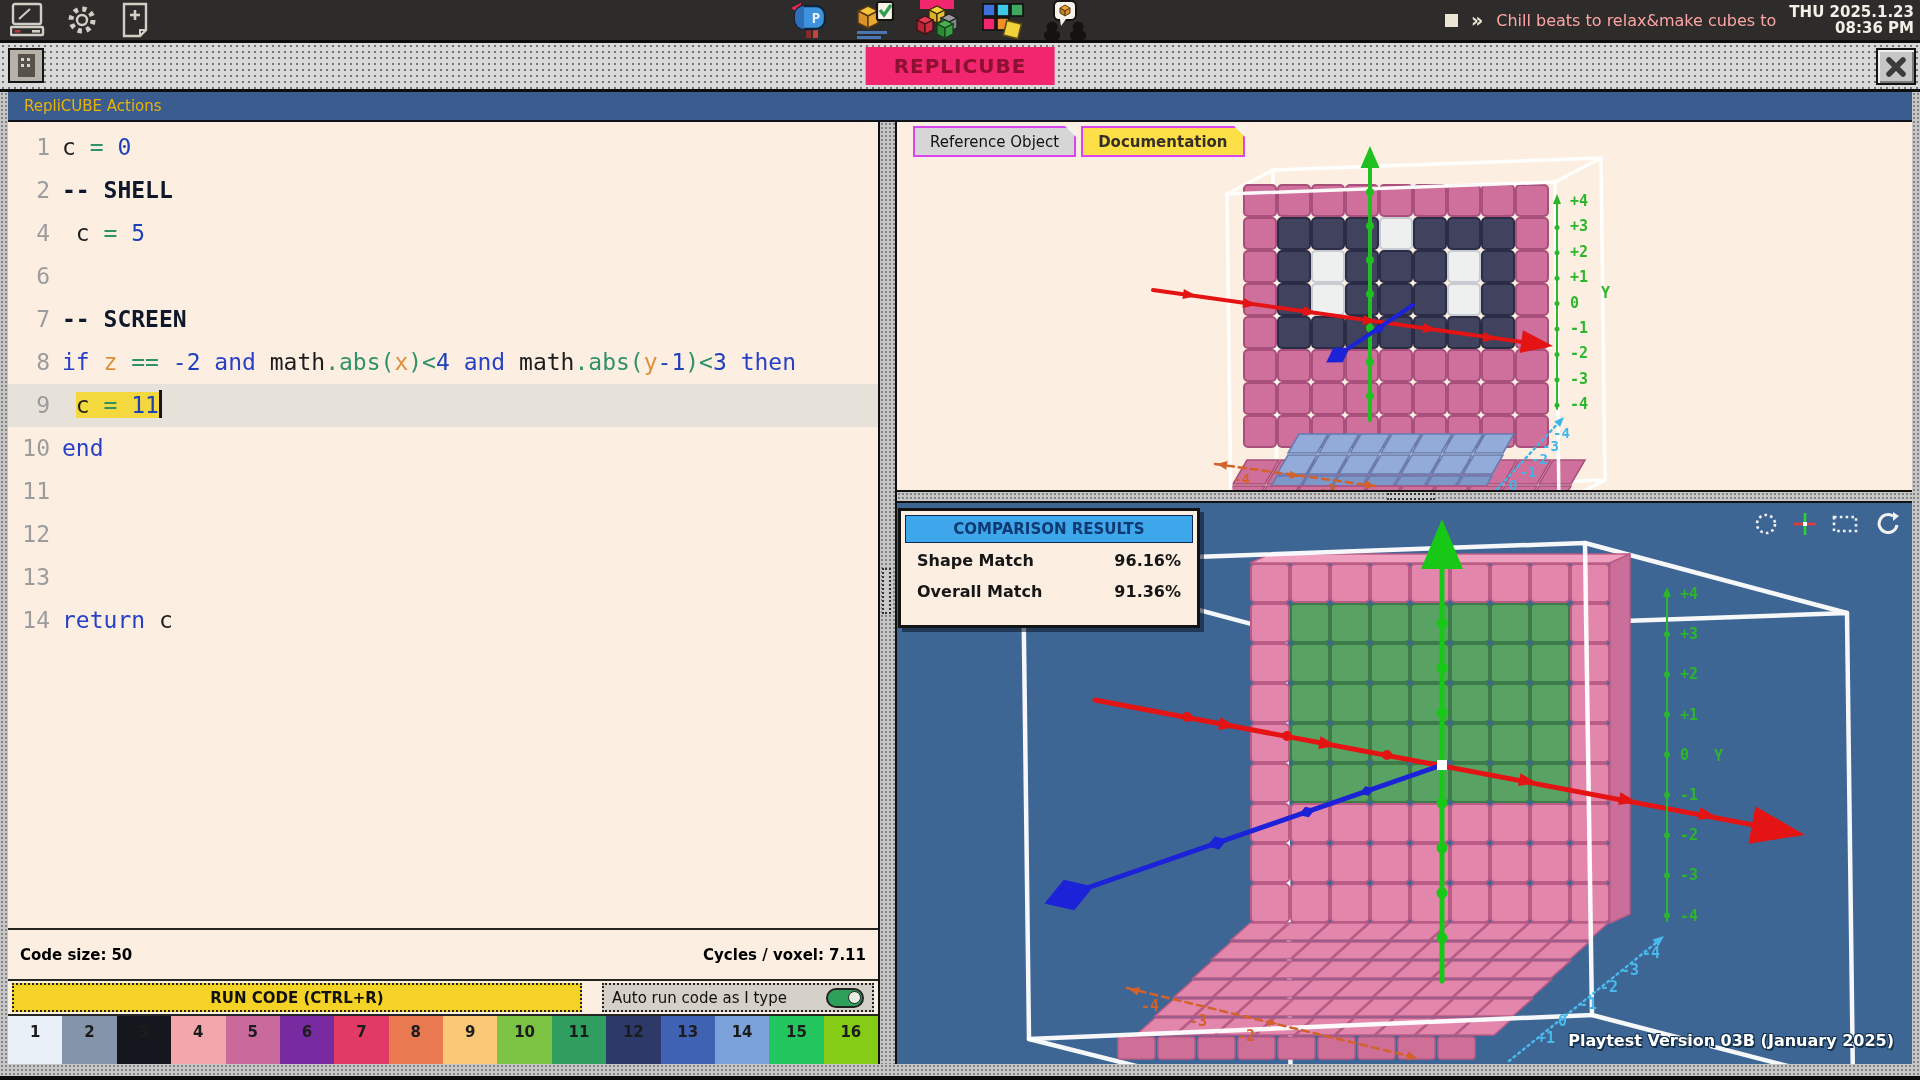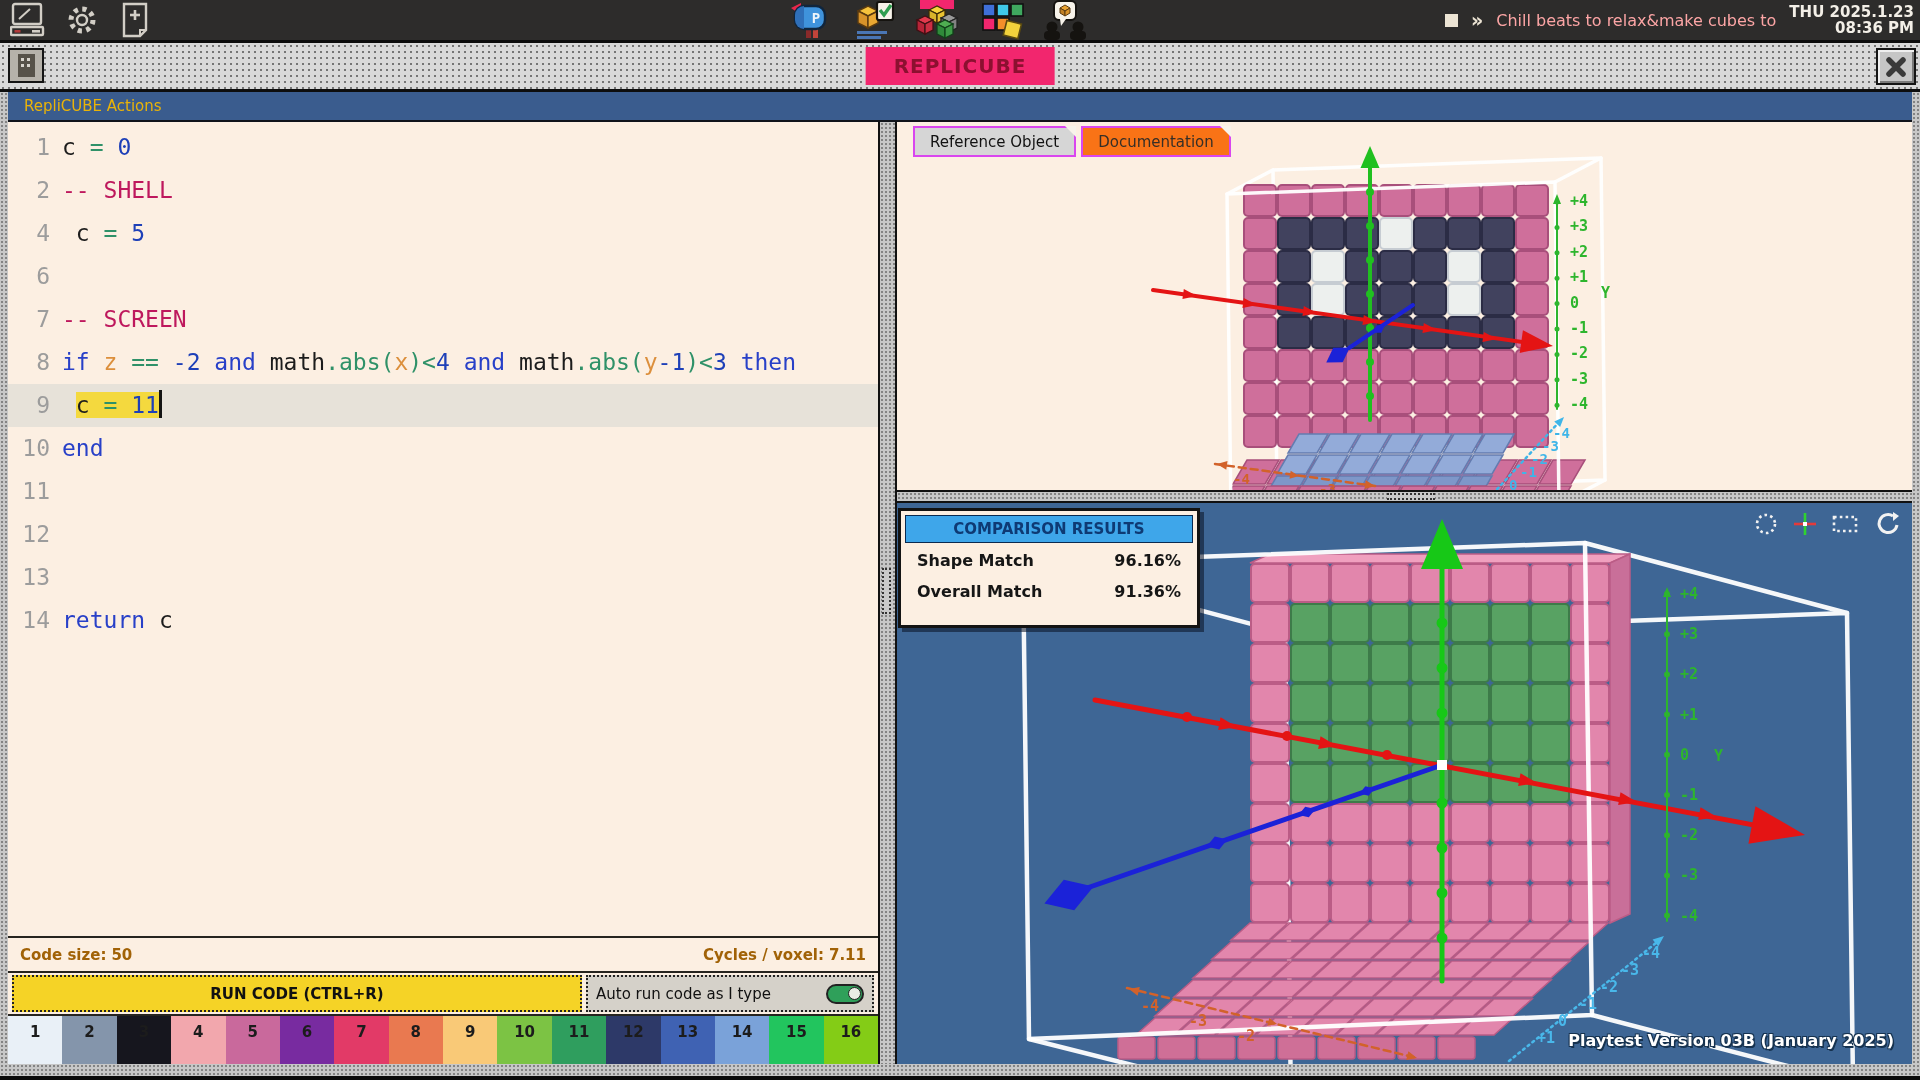--- a/index.html
+++ b/index.html
@@ -30,44 +30,44 @@
   .b-left{position:absolute;left:0;top:92px;width:8px;height:988px;}
   .b-right{position:absolute;left:1912px;top:92px;width:8px;height:988px;}
   .b-bottom{position:absolute;left:0;top:1064px;width:1920px;height:16px;border-bottom:4px solid #0a0a0a;box-sizing:border-box;}
   
   .left-panel{position:absolute;left:8px;top:122px;width:870px;height:942px;background:#fcefe2;display:flex;flex-direction:column;box-sizing:border-box;}
   #code-lines{flex:1;padding-top:4px;overflow:hidden;}
   .code-line{height:43px;line-height:43px;font-family:"DejaVu Sans Mono",monospace;font-size:23px;white-space:pre;}
   .code-line.active{background:#e7e2d9;}
   .lineno{display:inline-block;width:42px;text-align:right;color:#9c9c9c;margin-right:12px;}
   .tok-kw{color:#2840c8;} .tok-op{color:#2f9168;} .tok-num{color:#1e40b8;}
-  .tok-var{color:#dc8f3c;} .tok-id{color:#1c1c1c;} .tok-com{color:#be185d;}
+  .tok-var{color:#dc8f3c;} .tok-id{color:#1c1c1c;} .tok-com{color:#0f172a;font-weight:bold;}
   .hl{background:#f4d93e;}
   .caret{display:inline-block;width:3px;height:28px;background:#141414;vertical-align:-5px;}
-  .status-row{height:25px;border-top:2px solid #26241f;display:flex;justify-content:space-between;align-items:center;padding:4px 12px;color:#a16207;font-size:15px;font-weight:600;}
+  .status-row{height:25px;border-top:2px solid #26241f;display:flex;justify-content:space-between;align-items:center;padding:12px 12px;color:#000000;font-size:15px;font-weight:600;}
   .status-row .grp{display:flex;gap:5px;}
-  .run-row{height:43px;border-top:2px solid #26241f;display:flex;gap:4px;padding:2px 4px;box-sizing:border-box;}
+  .run-row{height:35px;border-top:2px solid #26241f;display:flex;gap:20px;padding:2px 4px;box-sizing:border-box;}
   .run-btn{width:570px;background:#f5d326;border:2px dotted #222;font-size:15px;font-weight:bold;color:#111;display:flex;align-items:center;justify-content:center;box-sizing:border-box;cursor:pointer;}
   .autorun{flex:1;border:2px dotted #222;background:#d5d1c9;display:flex;align-items:center;justify-content:space-between;padding:0 8px;font-size:15px;color:#111;box-sizing:border-box;}
   .toggle{width:38px;height:20px;border:2px solid #222;border-radius:11px;background:#2fa05a;position:relative;box-sizing:border-box;}
   .toggle-knob{position:absolute;right:1px;top:1px;width:13px;height:13px;border-radius:50%;background:#e9ece4;border:1px solid #222;box-sizing:border-box;}
   .palette-row{height:48px;display:flex;border-top:2px solid #26241f;}
   .swatch{flex:1;display:flex;align-items:flex-start;justify-content:center;font-size:15px;font-weight:bold;color:#1c1c1c;padding-top:7px;box-sizing:border-box;cursor:pointer;}
   
   .vsplit{position:absolute;left:878px;top:122px;width:19px;height:942px;border-left:2px solid #111;border-right:2px solid #111;box-sizing:border-box;}
   .vsplit-handle{position:absolute;left:2px;top:446px;width:9px;height:46px;border:2px dotted #333;background:#c9c9c9;box-sizing:border-box;}
   .hsplit{position:absolute;left:897px;top:490px;width:1015px;height:13px;border-top:2px solid #111;border-bottom:2px solid #111;box-sizing:border-box;}
   .hsplit-handle{position:absolute;left:490px;top:1px;width:48px;height:7px;border:2px dotted #333;background:#c9c9c9;box-sizing:border-box;}
   
   .right-top{position:absolute;left:897px;top:122px;width:1015px;height:368px;background:#fcefe2;overflow:hidden;}
   #top-scene{position:absolute;left:0;top:0;}
   .tabs{position:absolute;left:16px;top:4px;display:flex;gap:5px;z-index:3;}
   .tab{height:31px;padding:0 15px;font-size:15px;display:flex;align-items:center;border:2px solid #d946ef;position:relative;box-sizing:border-box;cursor:pointer;}
   .tab.active{background:#d6d6d6;color:#111;}
-  .tab.inactive{background:#f97316;color:#362f27;}
+  .tab.inactive{background:#fde047;color:#362f27;font-weight:bold;}
   .tab .fold{position:absolute;right:-2px;top:-2px;width:0;height:0;border-top:11px solid #f8f3ea;border-left:11px solid transparent;}
   
   .right-bottom{position:absolute;left:897px;top:503px;width:1015px;height:561px;background:#3e6695;overflow:hidden;}
   #bottom-scene{position:absolute;left:0;top:0;}
   .cmp{position:absolute;left:1px;top:5px;width:302px;background:#fcefe2;border:3px solid #131313;box-shadow:4px 4px 0 rgba(8,16,34,.55);z-index:4;box-sizing:border-box;}
   .cmp-header{margin:4px 4px 2px;height:26px;background:#3ea6ea;display:flex;align-items:center;justify-content:center;color:#0e3a74;font-weight:bold;font-size:15px;border:1px solid #0a2a50;}
   .cmp-row{display:flex;justify-content:space-between;padding:6px 16px;font-size:16px;color:#161616;font-weight:600;}
   .cmp-pad{height:18px;}
   .view-icons{position:absolute;right:12px;top:8px;display:flex;gap:13px;z-index:4;}
   .version{position:absolute;right:18px;bottom:14px;color:#fff;font-size:16px;font-weight:bold;z-index:4;

